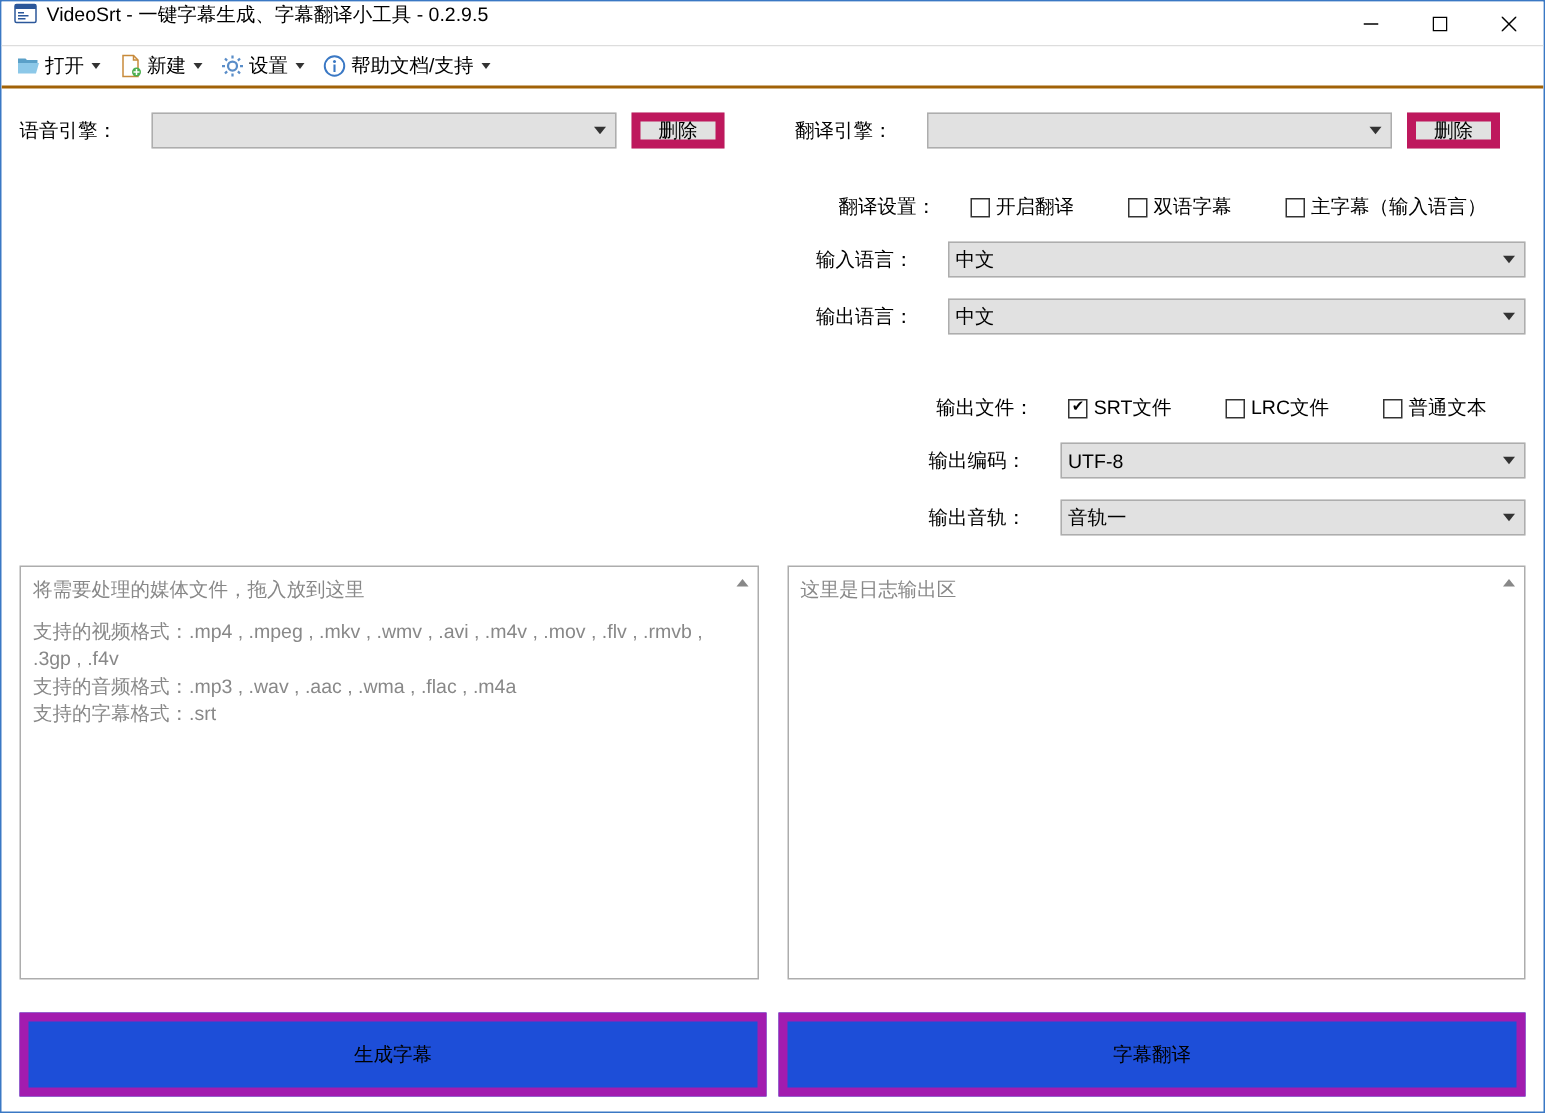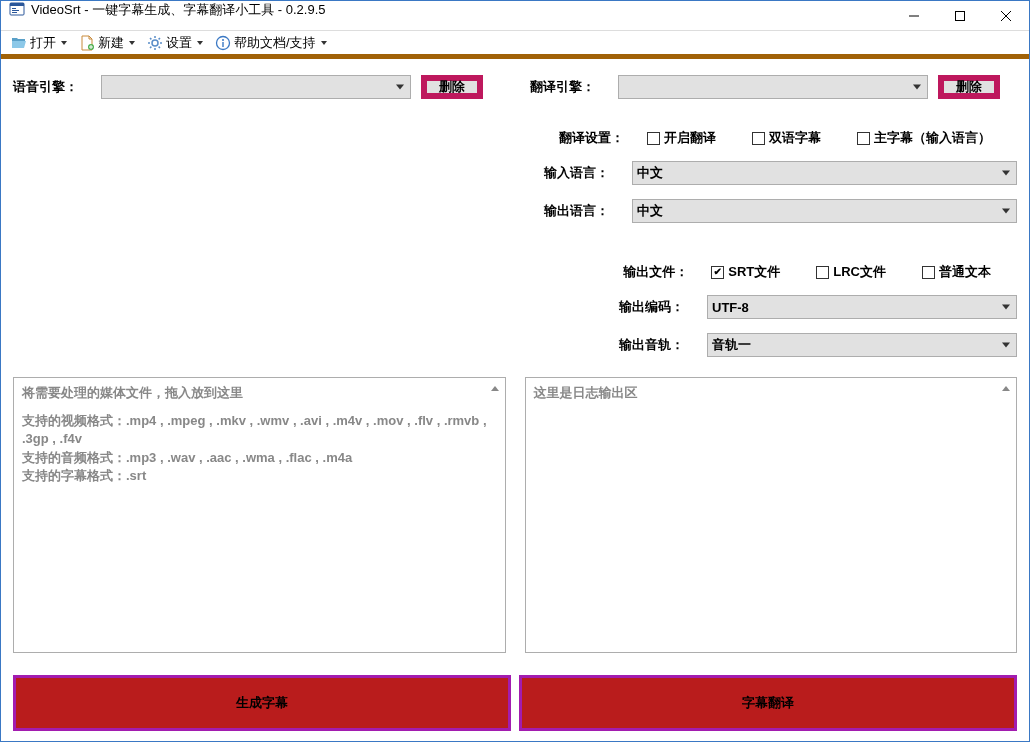--- a/index.html
+++ b/index.html
@@ -6,26 +6,26 @@
 body { background: #fff; width: 1030px; height: 742px; border: 1px solid #3a78c4; display: flex; flex-direction: column; overflow: hidden; }
 
 
 .titlebar { height: 30px; background: #fff; display: flex; align-items: flex-start; padding-left: 8px; border-bottom: 1px solid #ddd; }
 .titlebar .app-icon { width: 16px; height: 16px; margin-right: 6px; }
 .titlebar .title { color: #000; flex: 1; }
 .winbtns { display: flex; }
 .winbtn { width: 46px; height: 30px; display: flex; align-items: center; justify-content: center; color: #000; }
 
 
-.toolbar { height: 28px; display: flex; align-items: center; padding: 0 6px; gap: 4px; border-bottom: 5px solid #a16207; background: #fff; }
+.toolbar { height: 28px; display: flex; align-items: center; padding: 0 6px; gap: 4px; border-bottom: 2px solid #a16207; background: #fff; }
 .tb-item { display: flex; align-items: center; gap: 3px; padding: 2px 4px; color: #000; }
 .caret { width: 0; height: 0; border-left: 3px solid transparent; border-right: 3px solid transparent; border-top: 4px solid #333; margin-left: 2px; }
 
 
-.content { flex: 1; padding: 16px 12px 10px 12px; display: flex; flex-direction: column; gap: 14px; font-weight: bold; }
+.content { flex: 1; padding: 16px 12px 10px 12px; display: flex; flex-direction: column; gap: 14px; }
 
 .row { display: flex; align-items: center; gap: 10px; justify-content: flex-end; }
 .label { width: 78px; color: #000; text-align: left; }
 
 .engine-row { display: flex; gap: 30px; margin-bottom: 16px; }
 .engine-group { display: flex; align-items: center; gap: 10px; flex: 1; }
 
 .combo { height: 24px; border: 1px solid #adadad; background: #e1e1e1; display: flex; align-items: center; padding: 0 4px; position: relative; }
 .combo::after { content: ""; position: absolute; right: 6px; top: 50%; transform: translateY(-50%); width: 0; height: 0; border-left: 4px solid transparent; border-right: 4px solid transparent; border-top: 5px solid #333; }
 .combo-sm { width: 310px; }
@@ -38,21 +38,21 @@
 .checkbox .box { width: 13px; height: 13px; border: 1px solid #333; background: #fff; display: flex; align-items: center; justify-content: center; font-size: 10px; line-height: 1; }
 .checkbox .box.checked::after { content: "✔"; color: #000; font-size: 10px; }
 
 .bottom-area { display: flex; gap: 19px; margin-top: 6px; flex: 1; }
 .panel { flex: 1; border: 1px solid #adadad; background: #fff; position: relative; padding: 6px 8px; color: #888; overflow: hidden; }
 .panel .placeholder-text { line-height: 1.4; font-size: 13px; }
 .panel .scroll-hint { position: absolute; top: 4px; right: 4px; width: 12px; height: 12px; display: flex; align-items: center; justify-content: center; }
 .panel .scroll-hint::after { content: ""; width: 0; height: 0; border-left: 4px solid transparent; border-right: 4px solid transparent; border-bottom: 5px solid #888; }
 
 .action-row { display: flex; gap: 8px; margin-top: 8px; }
-.big-btn { flex: 1; height: 56px; border: 3px solid #a21caf; background: #b91c1c; display: flex; align-items: center; justify-content: center; font-size: 14px; }
+.big-btn { flex: 1; height: 56px; border: 6px solid #a21caf; background: #1d4ed8; display: flex; align-items: center; justify-content: center; font-size: 14px; }
 
 .ico { width: 16px; height: 16px; display: inline-flex; align-items: center; justify-content: center; }
 </style>
 </head>
 <body>
 
 <div class="titlebar">
   <span class="app-icon">
     <svg viewBox="0 0 16 16" width="16" height="16">
         <rect x="1" y="2" width="14" height="12" rx="1" fill="#fff" stroke="#2b579a"></rect>

